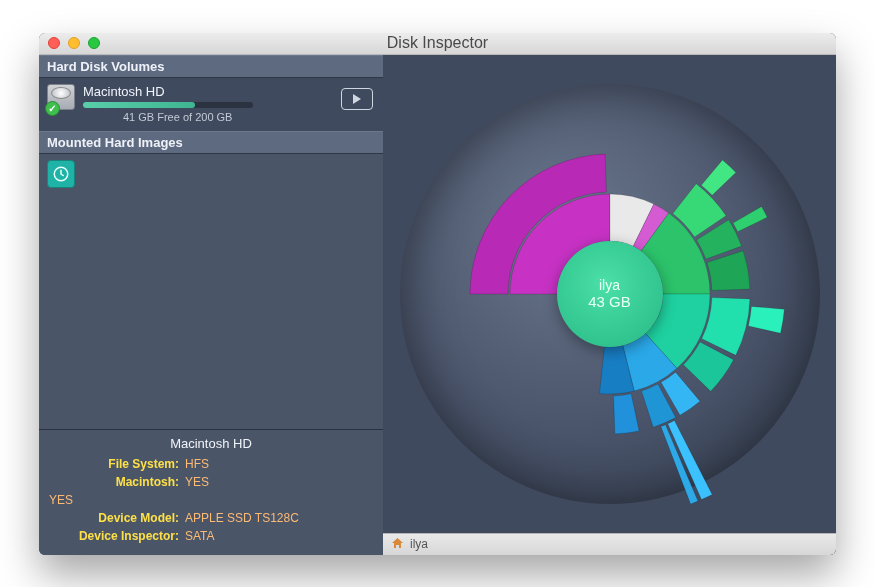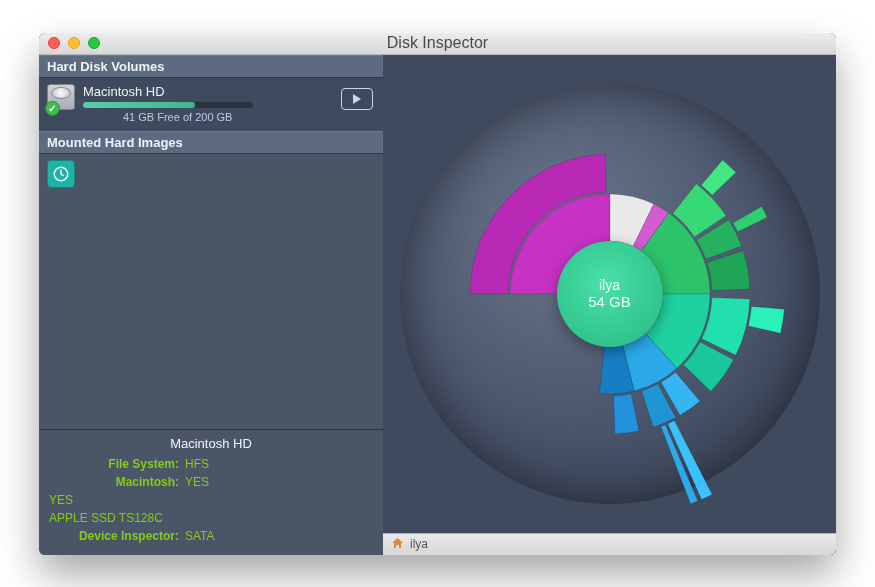--- a/index.html
+++ b/index.html
@@ -117,22 +117,22 @@
     padding: 6px 10px 10px 10px;
     font-size: 12px;
     color:#dfe5ee;
   }
   .details .dtitle{
     text-align:center; font-size:13px; color:#f0f4fa; margin-bottom:4px;
   }
   .details .row{
     display:flex; gap:6px; line-height:1.5;
   }
-  .details .key{ width:130px; text-align:right; color:#84cc16; font-weight:600;}
-  .details .val{ color:#84cc16; }
+  .details .key{ width:130px; text-align:right; color:#fde047; font-weight:600;}
+  .details .val{ color:#fdba74; }
   .main {
     flex:1; background:#3f4a5e; display:flex; flex-direction:column;
   }
   .chart-area{
     flex:1; display:flex; align-items:center; justify-content:center;
     position:relative;
   }
   .disc-bg{
     width:420px;height:420px;border-radius:50%;
     background: radial-gradient(circle at 40% 35%, #6a778d, #495369 55%, #3c4659 80%);
@@ -223,20 +223,21 @@
               <div class="val">HFS</div>
             </div>
             <div class="row">
               <div class="key">Macintosh:</div>
               <div class="val">YES</div>
             </div>
             <div class="row">
               <div class="val">YES</div>
             </div>
             <div class="row">
+              <div class="key">Device Model:</div>
               <div class="val">APPLE SSD TS128C</div>
             </div>
             <div class="row">
               <div class="key">Device Inspector:</div>
               <div class="val">SATA</div>
             </div>
           </div>
       </div>
     </div>
 
@@ -261,21 +262,21 @@
             <path d="M 66.91306063588583 74.31448254773943 A 100 100 0 0 1 24.19218955996679 97.02957262759965 L 12.821860466782399 51.425673492627816 A 53 53 0 0 0 35.46392213701949 39.3866757503019 Z" fill="#2aa8e8" stroke="rgba(0,0,0,0.25)" stroke-width="0.6"></path>
             <path d="M 89.99026535611551 107.24622203665692 A 140 140 0 0 1 70.00000000000001 121.2435565298214 L 51.000000000000014 88.33459118601273 A 102 102 0 0 0 65.56433618802701 78.13653319813575 Z" fill="#34b6f5" stroke="rgba(0,0,0,0.25)" stroke-width="0.6"></path>
             <path d="M 65.72601879002472 123.61266300024977 A 140 140 0 0 1 43.26237921249265 133.14791228132148 L 31.519733426244642 97.00776466210566 A 102 102 0 0 0 47.886099404160866 90.06065447161055 Z" fill="#1f95d6" stroke="rgba(0,0,0,0.25)" stroke-width="0.6"></path>
             <path d="M 102.14786244139803 200.47646794238275 A 225 225 0 0 1 91.51574469205505 205.5477279695852 L 57.75660331676363 129.72345498524933 A 142 142 0 0 0 64.46665096301565 126.52292643474823 Z" fill="#3cc1ff" stroke="rgba(0,0,0,0.25)" stroke-width="0.6"></path>
             <path d="M 87.91450391008664 207.11359202679907 A 225 225 0 0 1 80.63278864769258 210.05559596187038 L 50.888248835432655 132.56842056260265 A 142 142 0 0 0 55.4838202454769 130.71168919024652 Z" fill="#2ea9e8" stroke="rgba(0,0,0,0.25)" stroke-width="0.6"></path>
             <path d="M 24.19218955996679 97.02957262759965 A 100 100 0 0 1 -10.452846326765334 99.45218953682733 L -5.5400085531856265 52.70966045451849 A 53 53 0 0 0 12.821860466782399 51.425673492627816 Z" fill="#187ec4" stroke="rgba(0,0,0,0.25)" stroke-width="0.6"></path>
             <path d="M 29.107636714486322 136.94066410273277 A 140 140 0 0 1 4.885929538350151 139.9147157826734 L 3.5597486636551103 101.93786435594777 A 102 102 0 0 0 21.206992463411463 99.77105527484817 Z" fill="#2091da" stroke="rgba(0,0,0,0.25)" stroke-width="0.6"></path>
           </svg>
         <div class="center">
           <div class="cname">ilya</div>
-          <div class="csize">54 GB</div>
+          <div class="csize">43 GB</div>
         </div>
       </div>
       <div class="pathbar">
         <span class="home">
           <svg width="13" height="12" viewBox="0 0 13 12">
               <path d="M6.5 1 L12 6 H10 V11 H8 V8 H5 V11 H3 V6 H1 Z" fill="#d88a3a"></path>
             </svg>
         </span>
         <span>ilya</span>
       </div>

